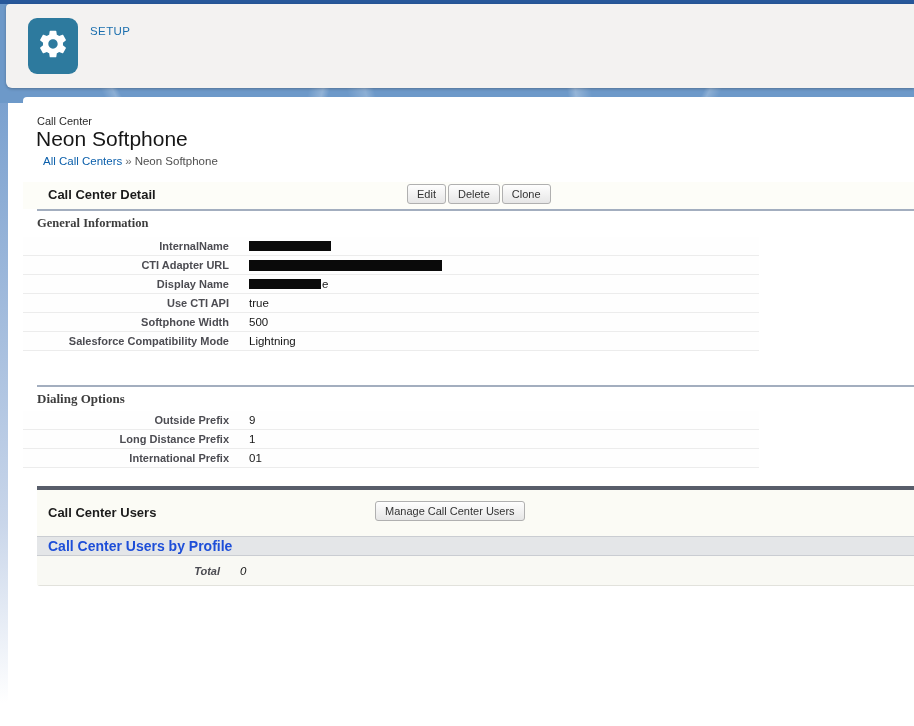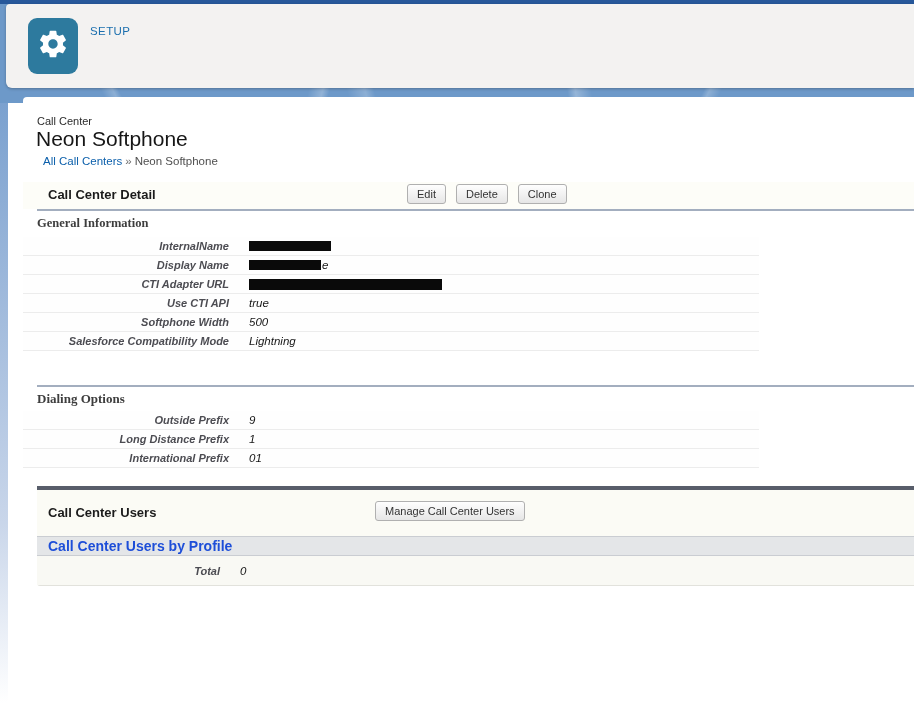--- a/index.html
+++ b/index.html
@@ -33,29 +33,29 @@
     border-radius:4px 4px 0 0;margin-left:15px;}
 
   .rec-type{position:absolute;left:14px;top:18px;font-size:11px;color:#2b2b2b;}
   .rec-name{position:absolute;left:13px;top:30px;font-size:21px;color:#161616;}
   .breadcrumb{position:absolute;left:20px;top:58px;font-size:11.5px;color:#4f4f4f;}
   .breadcrumb a{color:#0b5fab;text-decoration:none;cursor:pointer;}
   .crumb-sep{margin:0 3px;color:#6b6b6b;}
 
   .detail-head{position:absolute;left:0;top:85px;width:900px;height:27px;background:#fdfdf8;}
   .detail-title{position:absolute;left:25px;top:5px;font-size:13px;font-weight:bold;color:#1b1b1b;}
-  .btn-group{position:absolute;left:352px;top:2px;display:flex;gap:10px;padding-left:32px;}
+  .btn-group{position:absolute;left:352px;top:2px;display:flex;gap:2px;padding-left:32px;}
   .sf-btn{font-family:"Liberation Sans",sans-serif;font-size:11px;color:#333;padding:3px 9px;
     border:1px solid #b0b0b0;border-radius:3px;background:linear-gradient(#fefefe,#e6e6e6);
     cursor:pointer;white-space:nowrap;}
 
   .divider{position:absolute;left:14px;right:0;height:2px;background:#a3aebf;}
   .sec-title{position:absolute;left:14px;font-size:12.5px;font-weight:bold;color:#3e3e3e;font-family:Liberation Serif, serif;}
 
-  .field-table{position:absolute;left:0;width:736px;font-style:italic;}
+  .field-table{position:absolute;left:0;width:736px;}
   .frow{display:flex;align-items:center;height:18px;border-bottom:1px solid #ececec;
     padding-left:14px;background:#fefefe;}
   .flabel{width:192px;text-align:right;font-size:11px;font-weight:bold;color:#4c4c52;}
   .fvalue{padding-left:20px;font-size:11.5px;color:#161616;display:flex;align-items:center;gap:1px;}
   .redact{display:inline-block;height:10px;background:#0a0a0a;vertical-align:middle;}
 
   
   .users-card{position:absolute;left:14px;top:389px;width:886px;background:#fbfbf5;
     border-top:4px solid #585d6a;border-bottom:1px solid #e2e2dc;border-radius:0 0 3px 3px;}
   .users-header{position:relative;height:46px;}
@@ -110,31 +110,31 @@
 
     <div class="field-table" style="top:140px;">
       <div class="frow">
         <div class="flabel">InternalName</div>
         <div class="fvalue">
             <span class="redact" style="width:82px;"></span>
             <span></span>
           </div>
       </div>
       <div class="frow">
+        <div class="flabel">CTI Adapter URL</div>
+        <div class="fvalue">
+            <span class="redact" style="width:193px;height:11px;"></span>
+            <span></span>
+          </div>
+      </div>
+      <div class="frow">
         <div class="flabel">Display Name</div>
         <div class="fvalue">
             <span class="redact" style="width:72px;"></span>
             <span>e</span>
-          </div>
-      </div>
-      <div class="frow">
-        <div class="flabel">CTI Adapter URL</div>
-        <div class="fvalue">
-            <span class="redact" style="width:193px;height:11px;"></span>
-            <span></span>
           </div>
       </div>
       <div class="frow">
         <div class="flabel">Use CTI API</div>
         <div class="fvalue">
             <span>true</span>
           </div>
       </div>
       <div class="frow">
         <div class="flabel">Softphone Width</div>

